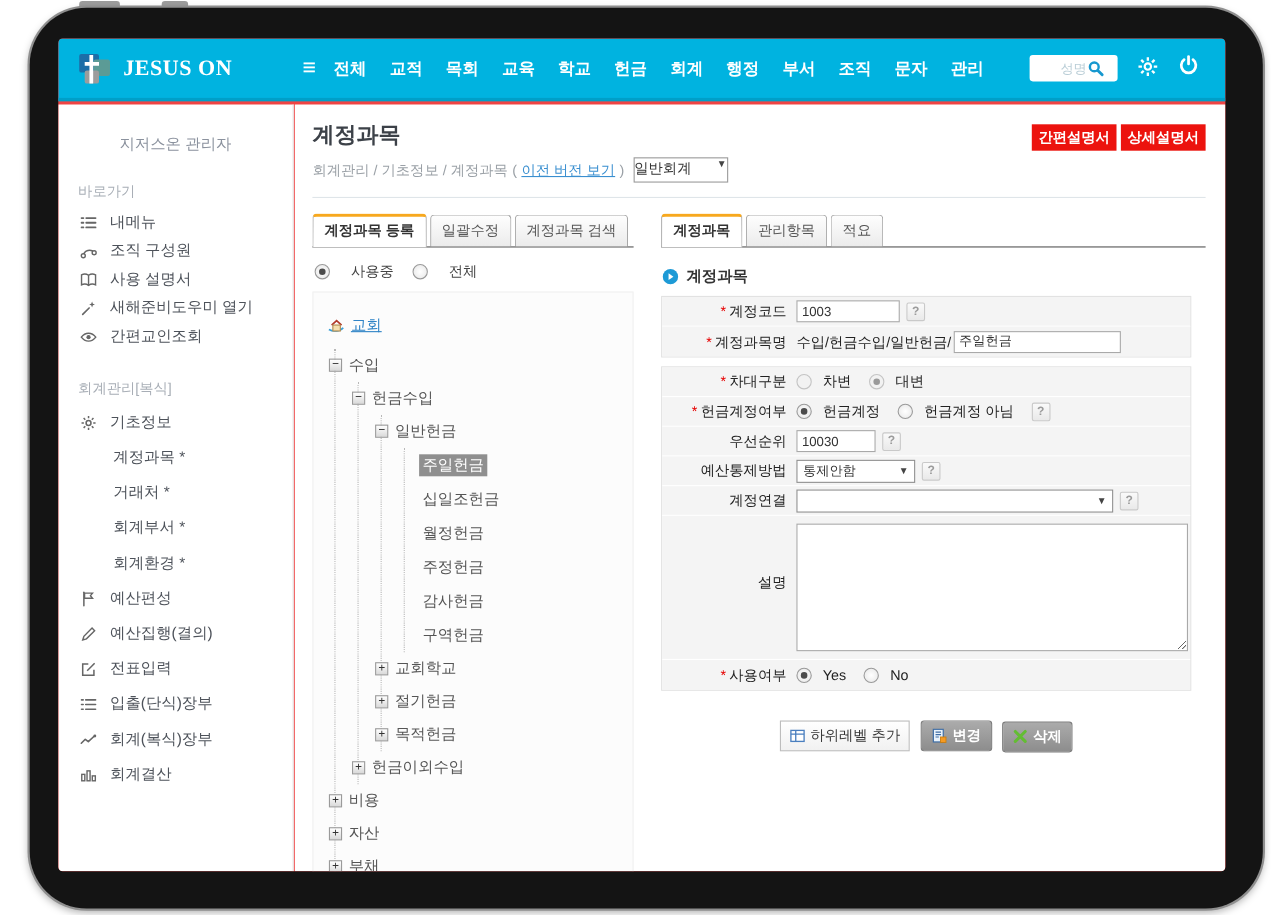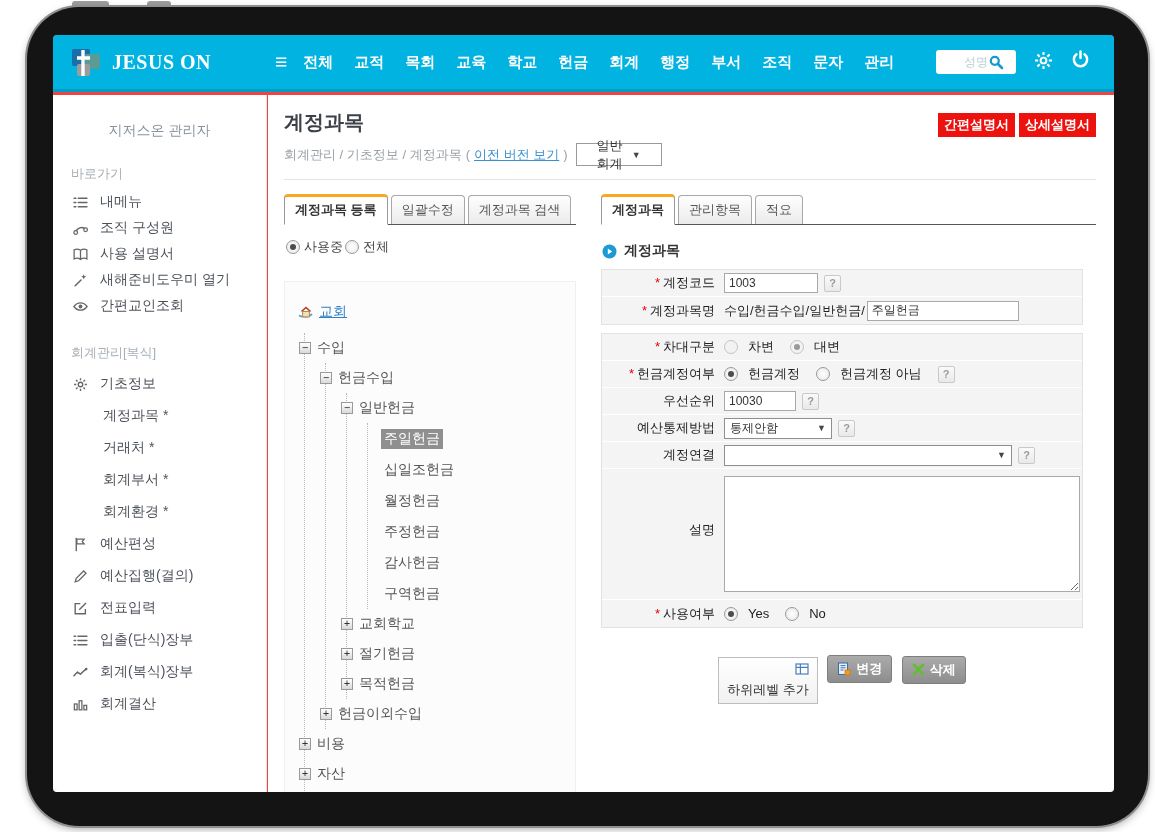--- a/index.html
+++ b/index.html
@@ -34,37 +34,37 @@
   .side-item.tall { padding-top:7px; padding-bottom:7px; }
   .side-item .ic { width:17px; height:17px; flex-shrink:0; display:inline-flex; }
   .side-sub { padding:7px 0 7px 50px; font-size:14px; color:#4d525a; cursor:pointer; }
 
   
   .main { position:absolute; left:215px; top:60px; right:0; bottom:0; background:#fff; padding:14px 18px 0 16px; overflow:hidden; }
   .page-head { position:relative; border-bottom:1px solid #dfe5e9; padding-bottom:13px; }
   .page-title { font-size:20px; font-weight:700; color:#3c4148; }
   .crumb-row { margin-top:7px; font-size:13px; color:#9aa0a6; display:flex; align-items:center; gap:8px; }
   .crumb-link { color:#3a8fd0; text-decoration:underline; cursor:pointer; }
-  .mini-select { display:inline-flex; align-items:center; justify-content:space-between; border:1px solid #9a9a9a;
-                 background:#fff; color:#333; width:86px; height:23px; padding:0 20px; font-size:13px; cursor:pointer; }
+  .mini-select { display:inline-flex; align-items:flex-start; justify-content:space-between; border:1px solid #9a9a9a;
+                 background:#fff; color:#333; width:86px; height:23px; padding:0 0; font-size:13px; cursor:pointer; }
   .mini-select .caret { font-size:9px; color:#444; }
   .manual-btns { position:absolute; right:0; top:4px; display:flex; gap:4px; }
   .manual-btns .rbtn { background:#ec130e; color:#fff; font-size:13px; font-weight:700; padding:3px 6px; cursor:pointer; }
 
   .cols { display:flex; margin-top:14px; }
   .leftcol { width:292px; flex-shrink:0; }
   .rightcol { flex:1; margin-left:25px; }
 
   .tabstrip { display:flex; align-items:flex-end; border-bottom:1px solid #555; }
   .tab { border:1px solid #a8a8a8; border-bottom:none; border-radius:4px 4px 0 0; background:linear-gradient(#fefefe,#ebebeb);
          font-size:13px; color:#555; padding:5px 10px; margin-right:3px; cursor:pointer; white-space:nowrap; }
   .tab.active { background:#fff; border:1px solid #999; border-bottom:1px solid #fff; border-top:3px solid #f7a81e;
                 margin-bottom:-1px; font-weight:700; color:#333; padding:4px 10px 5px; }
 
-  .filter-row { display:flex; align-items:center; gap:0; margin:13px 0 25px 2px; font-size:13px; color:#444; }
+  .filter-row { display:flex; align-items:center; gap:15px; margin:13px 0 9px 2px; font-size:13px; color:#444; }
   .radio { width:14px; height:14px; border-radius:50%; border:1px solid #9a9a9a; background:radial-gradient(#fff,#e6e6e6);
            display:inline-block; position:relative; vertical-align:-3px; cursor:pointer; flex-shrink:0; }
   .radio.checked::after { content:""; position:absolute; inset:3px; border-radius:50%; background:#4c4c4c; }
   .radio.dis { border-color:#c4c4c4; background:#f2f2f2; }
   .radio.dis.checked::after { background:#9a9a9a; }
   .rlabel { margin:0 10px 0 4px; cursor:default; }
 
   
   .treebox { background:#fcfcfc; border:1px solid #f0f0f0; padding:17px 10px 14px 12px; min-height:452px; }
   .tree { font-size:14px; color:#555; }
@@ -90,22 +90,22 @@
   .tin { height:20px; border:1px solid #a9a9a9; font-size:12px; padding:1px 4px; font-family:"Liberation Sans",sans-serif; color:#333; }
   .help { width:17px; height:17px; border:1px solid #c9c9c9; background:linear-gradient(#fafafa,#e9e9e9); color:#9b9b9b;
           font-size:11px; font-weight:700; text-align:center; line-height:15px; border-radius:2px; cursor:pointer; flex-shrink:0; }
   .fsel { display:inline-flex; align-items:center; justify-content:space-between; border:1px solid #8f8f8f; background:#fff;
           height:21px; padding:0 5px; font-size:12px; color:#333; cursor:pointer; }
   .fsel .caret { font-size:9px; color:#444; }
   .desc-row { align-items:flex-start; }
   .desc-row .flabel { margin-top:52px; }
   textarea.tin { width:356px; height:116px; resize:both; margin:5px 0; }
   .btn-row { max-width:482px; text-align:center; margin-top:27px; }
-  .btn-white { display:inline-flex; align-items:flex-end; gap:5px; border:1px solid #bdbdbd; background:linear-gradient(#fff,#f1f1f1);
-               font-size:13px; color:#333; padding:4px 8px; cursor:pointer;flex-direction:column; }
+  .btn-white { display:inline-flex; align-items:center; gap:5px; border:1px solid #bdbdbd; background:linear-gradient(#fff,#f1f1f1);
+               font-size:13px; color:#333; padding:4px 8px; cursor:pointer; }
   .btn-gray { display:inline-flex; align-items:center; gap:5px; border:1px solid #7e7e7e; background:linear-gradient(#ababab,#8d8d8d);
               color:#fff; font-size:13px; font-weight:700; padding:4px 9px; border-radius:3px; margin-left:5px; cursor:pointer; }
 </style>
 </head>
 <body>
 
 <div class="stage">
   <div class="dev-btn" style="left:72px;width:37px;"></div>
   <div class="dev-btn" style="left:147px;width:24px;"></div>
 

